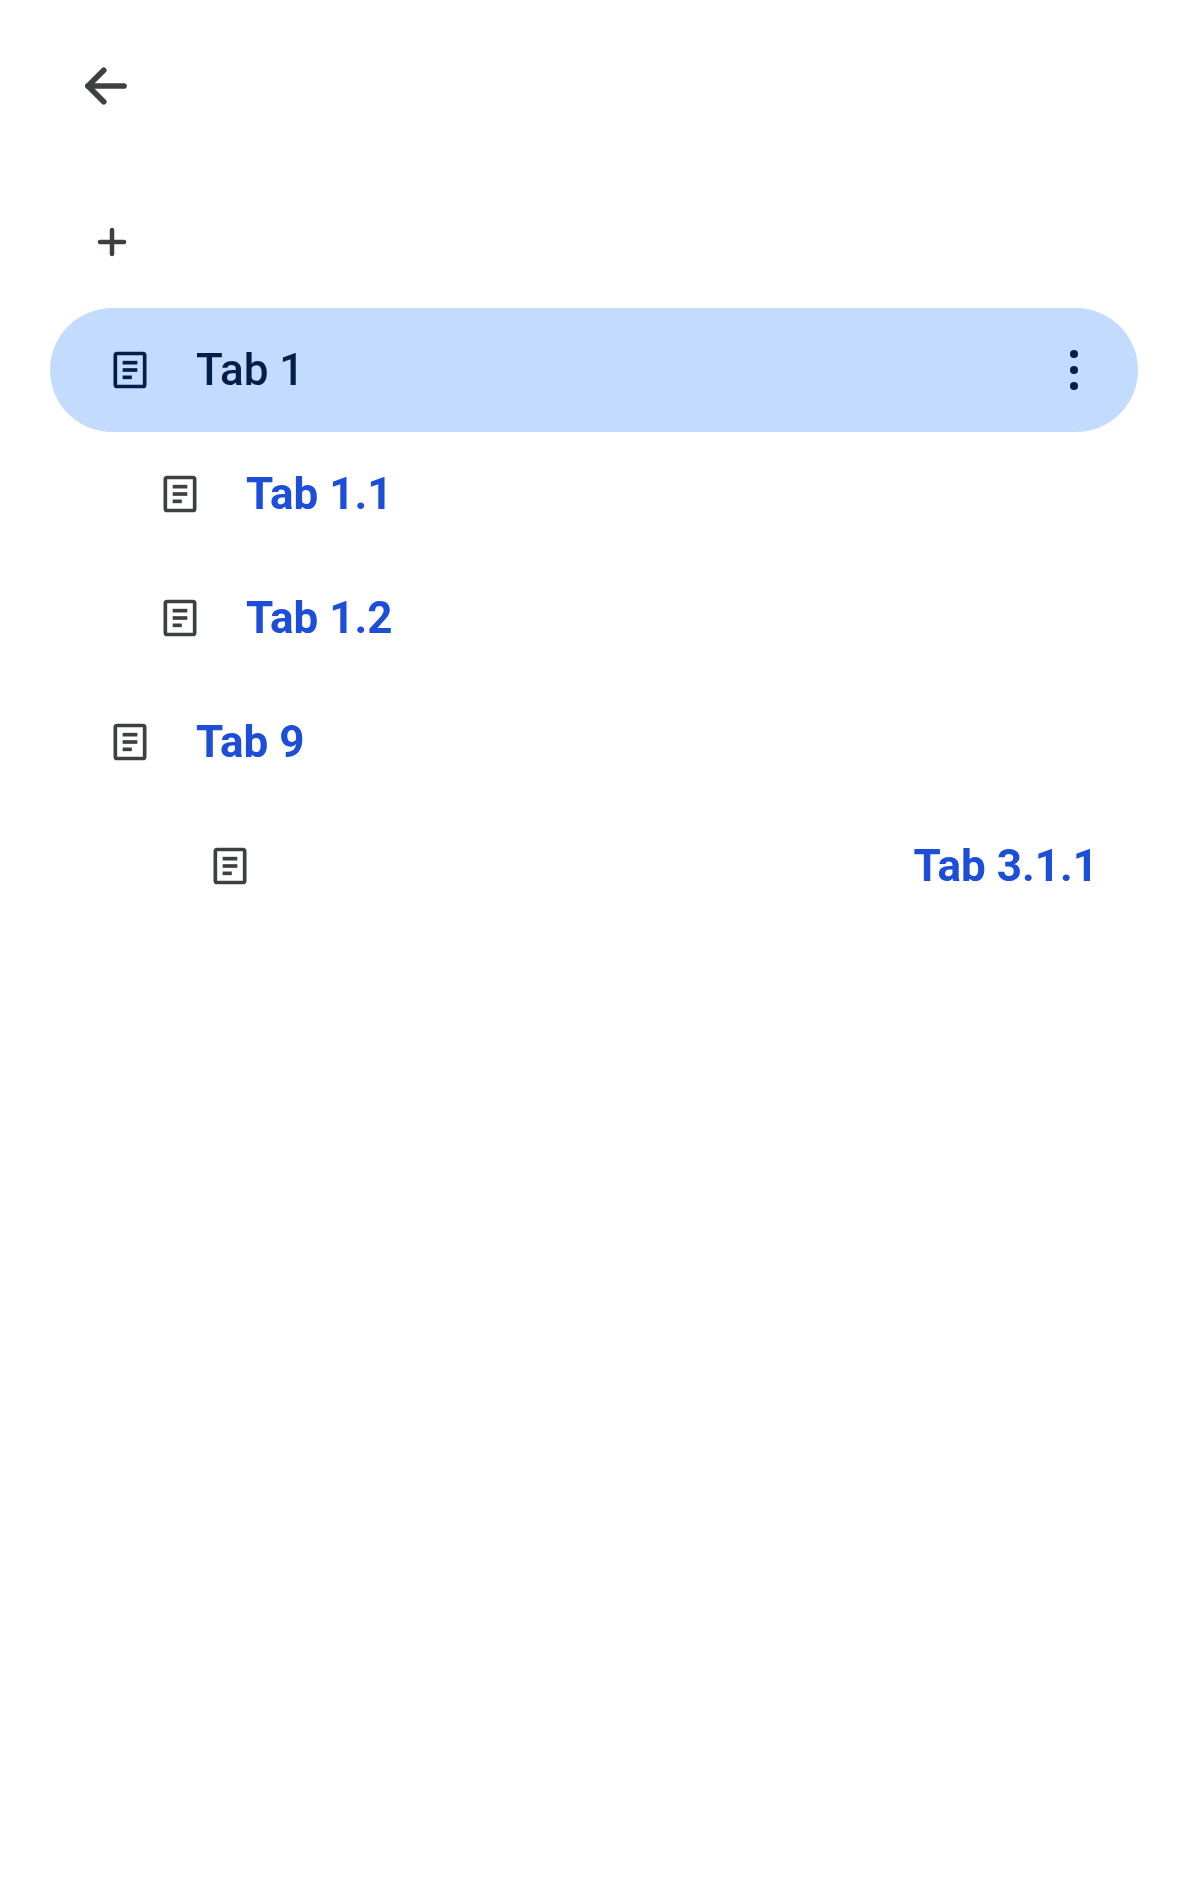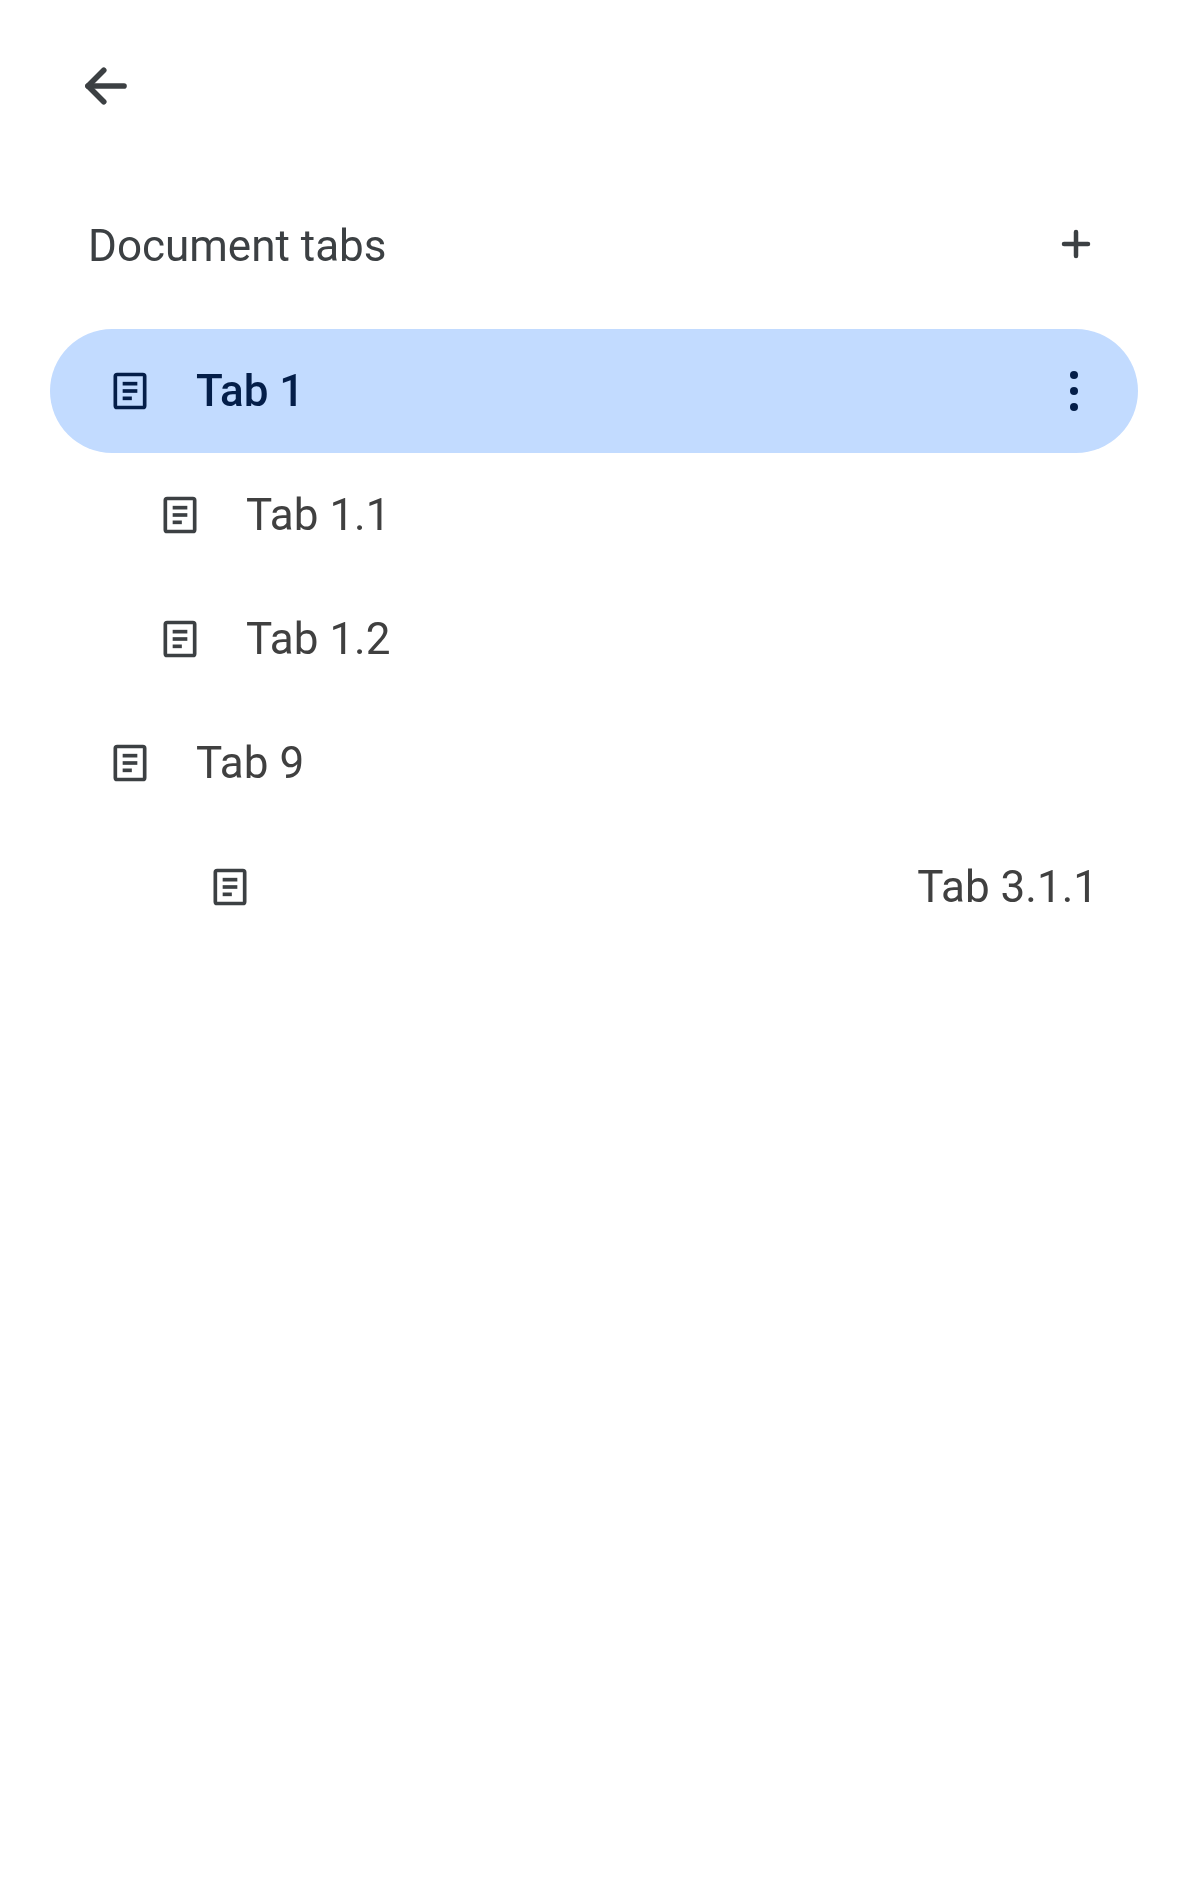--- a/index.html
+++ b/index.html
@@ -48,21 +48,21 @@
       width: 48px;
       height: 48px;
       display: flex;
       align-items: center;
       justify-content: center;
       cursor: pointer;
     }
     
     .tabs-container {
       position: absolute;
-      top: 329px;
+      top: 308px;
       left: 50px;
       right: 50px;
     }
     
     .tab-item {
       display: flex;
       align-items: center;
       height: 124px;
       border-radius: 62px;
       cursor: pointer;
@@ -89,22 +89,22 @@
     
     .doc-icon {
       flex-shrink: 0;
       width: 44px;
       height: 44px;
       margin-right: 44px;
     }
     
     .tab-label {
       font-size: 44px;
-      font-weight: 400;
-      color: #404040;
+      font-weight: 700;
+      color: #1d4ed8;
       flex-grow: 1;
     }
     
     .tab-item.selected .tab-label {
       color: #041e49;
       font-weight: 500;
     }
     
     .tab-item.selected .doc-icon svg {
       stroke: #041e49;
@@ -134,21 +134,20 @@
 <div class="back-button">
   <span>
     <svg width="54" height="54" viewBox="0 0 24 24" fill="none" stroke="#3c4043" stroke-width="2.5" stroke-linecap="round" stroke-linejoin="round">
       <line x1="20" y1="12" x2="4" y2="12"></line>
       <polyline points="11 19 4 12 11 5"></polyline>
     </svg>
   </span>
 </div>
 
 <div class="header-row">
-  <div class="header-title">Document tabs</div>
   <div class="add-button">
     <span>
       <svg width="36" height="36" viewBox="0 0 24 24" fill="none" stroke="#3c4043" stroke-width="3" stroke-linecap="round">
         <line x1="12" y1="4" x2="12" y2="20"></line>
         <line x1="4" y1="12" x2="20" y2="12"></line>
       </svg>
     </span>
   </div>
 </div>
 

